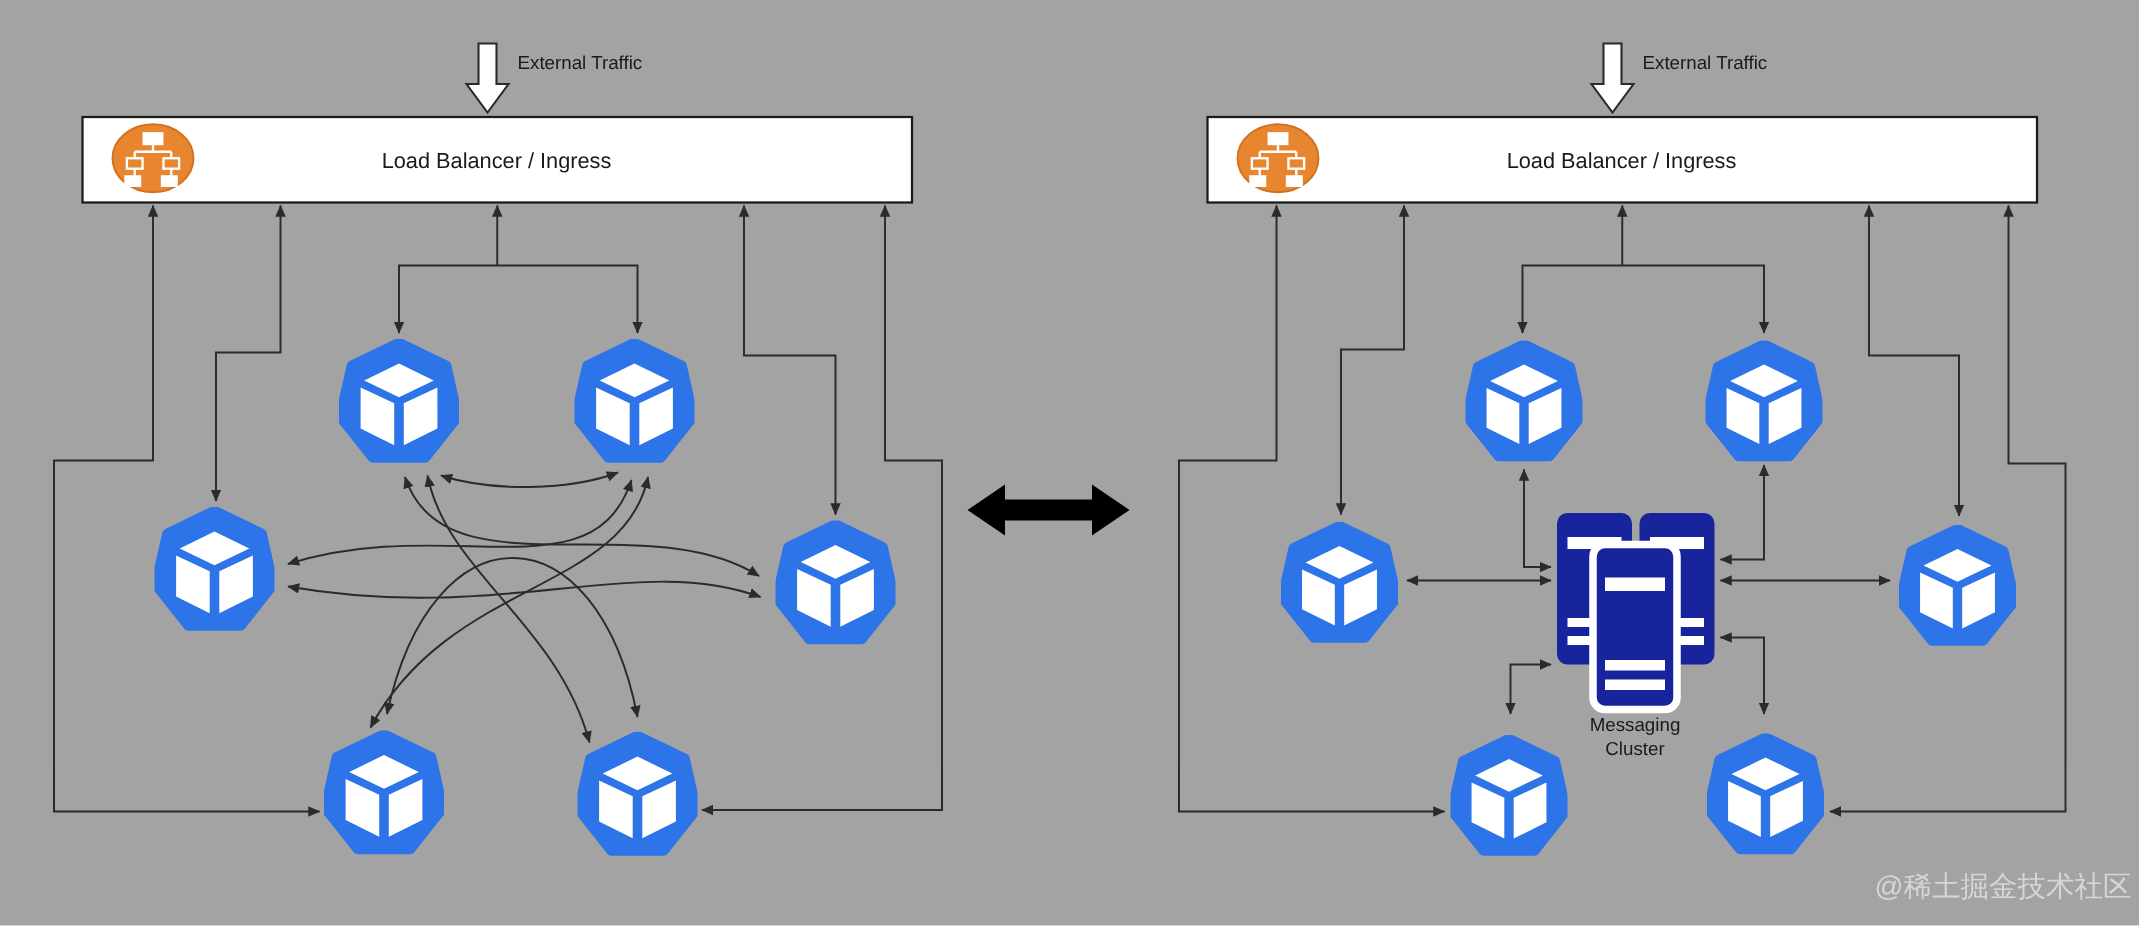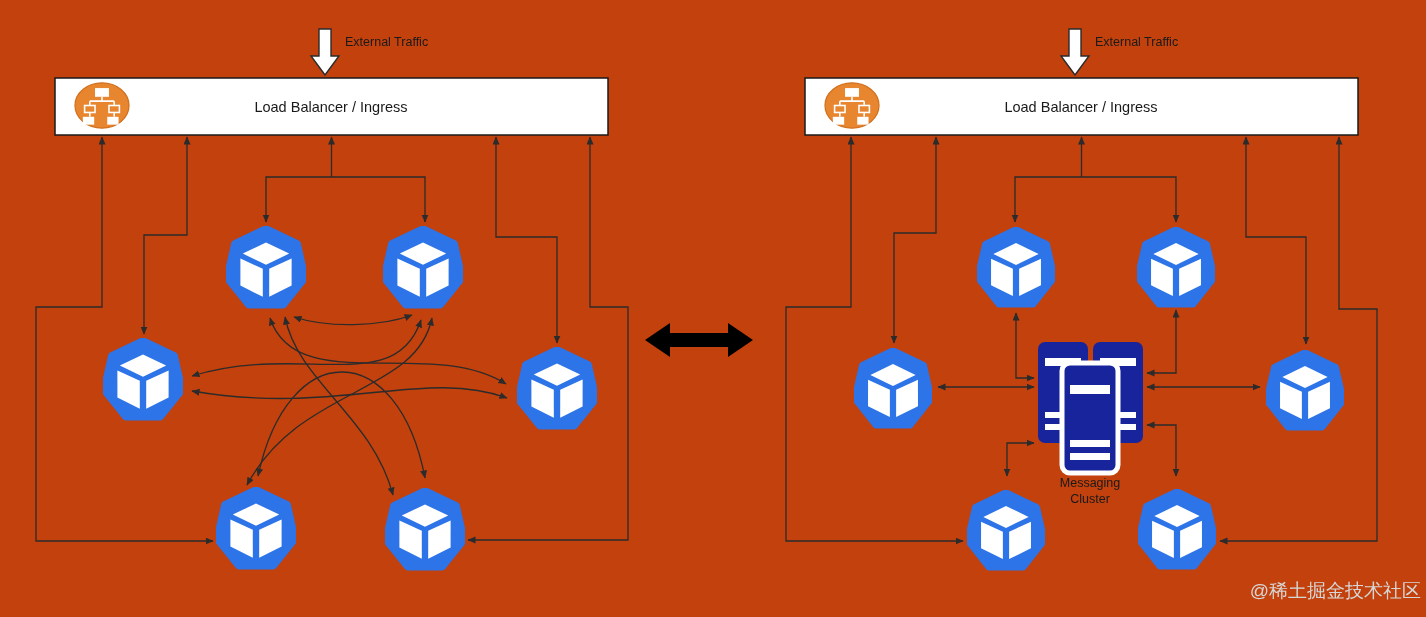--- a/index.html
+++ b/index.html
@@ -1,16 +1,16 @@
 <!DOCTYPE html>
 <html><head>
 <meta charset="utf-8">
 <style>
   html,body{margin:0;padding:0;background:#ffffff;}
-  .canvas{position:relative;width:1426px;height:617px;background:#c2410c;overflow:hidden;
+  .canvas{position:relative;width:1426px;height:617px;background:#a3a3a3;overflow:hidden;
           font-family:"Liberation Sans", sans-serif;}
   svg text{font-family:"Liberation Sans", sans-serif;}
 </style>
 </head>
 <body>
 
 <div class="canvas">
 <svg width="1426" height="617" viewBox="0 0 1426 617">
   <defs>
     <marker id="arr" markerWidth="9" markerHeight="8" refX="7.5" refY="3.5" orient="auto-start-reverse" markerUnits="userSpaceOnUse">

